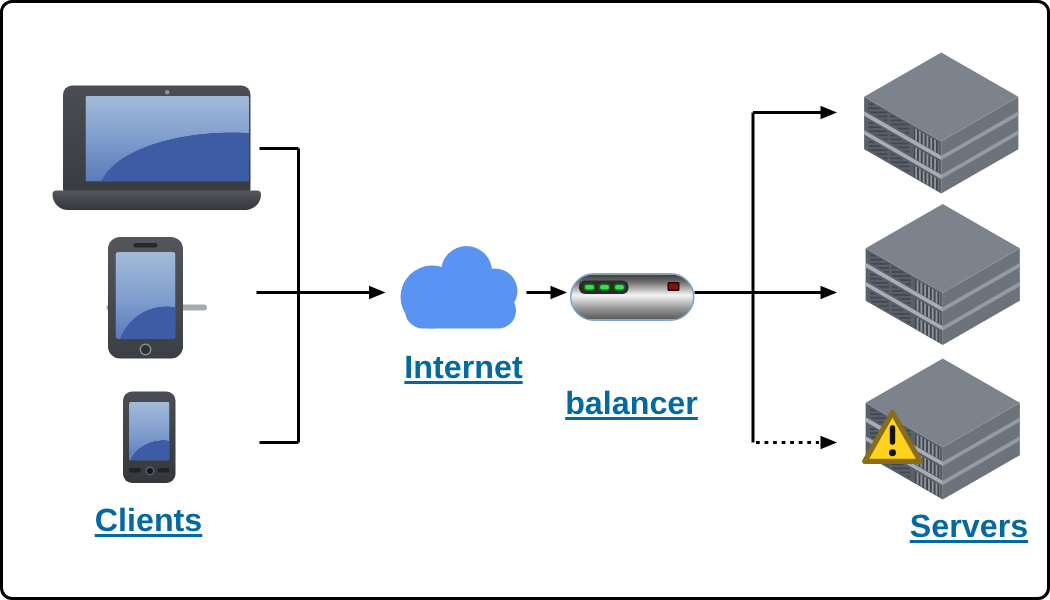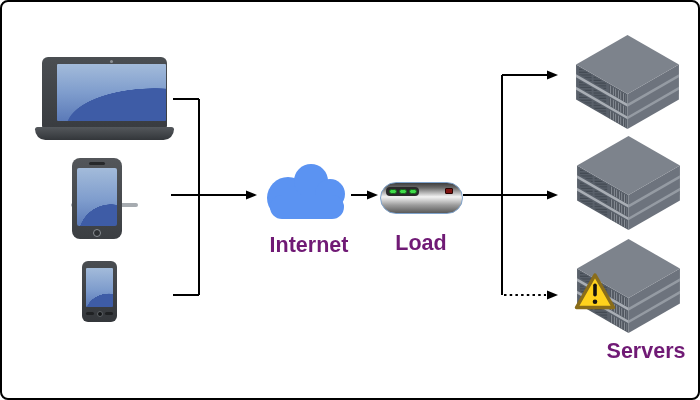--- a/index.html
+++ b/index.html
@@ -5,22 +5,22 @@
   :root{
     --cloud-blue:#5B93F2; --line-color:#000000;
     --server-top:#7D838C; --server-left:#59606A; --server-right:#6D737D; --server-sep:#A9AEB5;
     --device-gray:#3E4246; --led-green:#3FDB49; --led-red:#7E1310;
     --warning-fill:#FFD21C; --warning-border:#8A6D1A;
   }
   html,body{margin:0;padding:0;background:#fff;font-family:"Liberation Sans",sans-serif;}
   .canvas{position:relative;width:696px;height:396px;background:#fff;border:2px solid var(--line-color,#000);
           border-radius:8px;overflow:hidden;}
   .abs{position:absolute;}
-  .label{position:absolute;transform:translateX(-50%);font-size:21.5px;font-weight:700;color:#701a75;
-         text-align:center;line-height:25.5px;white-space:pre;}
+  .label{position:absolute;transform:translateX(-50%);font-size:21.5px;font-weight:700;color:#0369a1;
+         text-align:center;line-height:25.5px;white-space:pre;text-decoration:underline;}
   
   .laptop{left:33px;top:55px;width:139px;height:83px;}
   .laptop-screen{position:absolute;left:7px;top:0;width:125px;height:71px;background:linear-gradient(#4a4e52,#393c40);
                  border-radius:6px 6px 2px 2px;}
   .laptop-display{position:absolute;left:15px;top:7px;width:109px;height:57px;border-radius:1px;
       background:radial-gradient(135% 115% at 90% 112%, #3E5CA6 60%, rgba(0,0,0,0) 60.6%),
                  linear-gradient(180deg,#A3BBDA 0%,#7F9DCD 50%,#5B7AB8 100%);}
   .laptop-cam{position:absolute;left:68px;top:2.5px;width:3px;height:3px;border-radius:50%;background:#8d9196;}
   .laptop-base{position:absolute;left:0;top:70px;width:139px;height:13px;
                background:linear-gradient(#54585c,#33363a);border-radius:3px 3px 12px 12px;}
@@ -120,40 +120,41 @@
     <div class="tablet-home"></div>
   </div>
 
   <div class="abs phone">
     <div class="phone-screen"></div>
     <div class="phone-slit" style="left:4px"></div>
     <div class="phone-slit" style="left:23px"></div>
     <div class="phone-dot"></div>
   </div>
 
+  <div class="label" style="left:97px;top:333px">Clients</div>
 
   <svg class="abs" style="left:262px;top:159px" width="86" height="60" viewBox="0 0 86 60">
     <g style="fill:var(--cloud-blue,#5B93F2)">
       <circle cx="24" cy="37" r="21"></circle>
       <circle cx="47" cy="20" r="17"></circle>
       <circle cx="66" cy="33" r="15"></circle>
       <rect x="6" y="34" width="74" height="24" rx="12"></rect>
     </g>
   </svg>
   <div class="label" style="left:307px;top:231px">Internet</div>
 
   <div class="abs lb">
     <div class="lb-led-strip">
       <span class="led-green"></span>
       <span class="led-green"></span>
       <span class="led-green"></span>
     </div>
     <div class="lb-led-red"></div>
   </div>
-  <div class="label" style="left:419px;top:229px"><span>Load</span><br></div>
+  <div class="label" style="left:419px;top:229px"><br><span>balancer</span></div>
 
   <svg class="abs" style="left:572px;top:31px" width="107" height="97" viewBox="0 0 110 100">
       <use href="#srv" xlink:href="#srv"></use>
     </svg>
   <svg class="abs" style="left:573px;top:132px" width="107" height="97" viewBox="0 0 110 100">
       <use href="#srv" xlink:href="#srv"></use>
     </svg>
   <svg class="abs" style="left:573px;top:235px" width="107" height="97" viewBox="0 0 110 100">
       <use href="#srv" xlink:href="#srv"></use>
     </svg>

